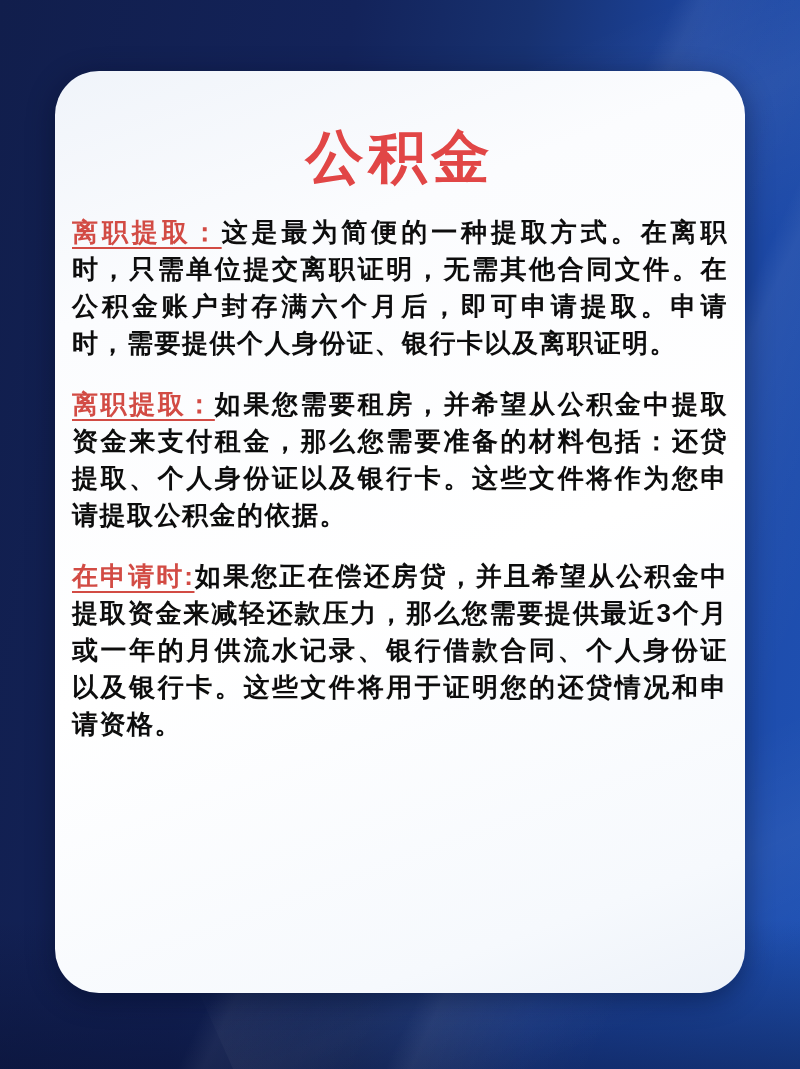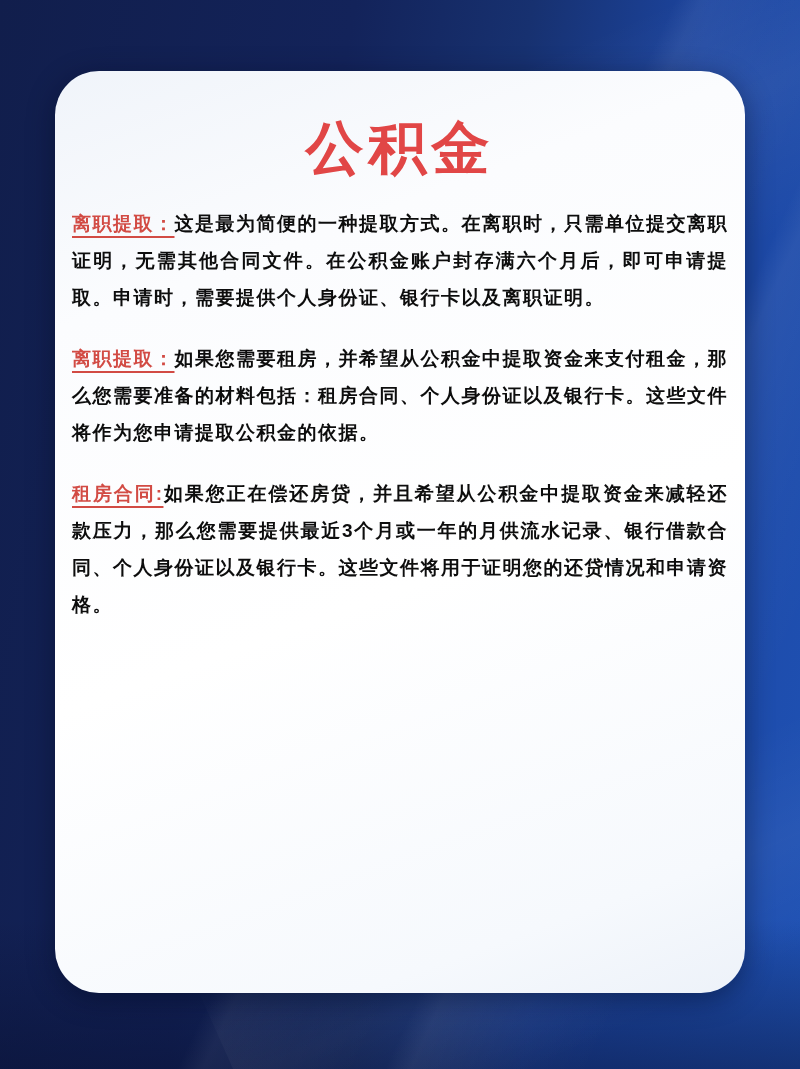--- a/index.html
+++ b/index.html
@@ -35,39 +35,39 @@
     background: linear-gradient(180deg, rgba(255,255,255,0) 0%, rgba(255,255,255,0.045) 50%, rgba(255,255,255,0) 100%);
   }
   .card {
     position: absolute;
     left: 55px;
     top: 71px;
     width: 690px;
     height: 922px;
     box-sizing: border-box;
     border-radius: 44px;
-    padding: 0 17px;
+    padding: 9px 17px;
     background: linear-gradient(160deg, #f0f4fa 0%, #fbfcfe 22%, #ffffff 55%, #f6f9fd 88%, #edf2f9 100%);
     box-shadow: 0 6px 28px rgba(3, 8, 30, 0.45);
   }
   .title {
     margin: 44px 0 0 0;
     text-align: center;
     color: #e14646;
     font-weight: 800;
     font-size: 58px;
     line-height: 66px;
     letter-spacing: 5px;
   }
   .title .tline {
     display: block;
   }
   .para {
     margin: 24px 0 0 0;
-    font-size: 19px;
+    font-size: 26px;
     line-height: 37px;
     letter-spacing: 1.5px;
     color: #0d0d0d;
     font-weight: 600;
     text-align: justify;
   }
   .hd {
     color: #d24b44;
     font-weight: 800;
     text-decoration: underline;
@@ -85,17 +85,17 @@
 <div class="streak s1"></div>
 <div class="streak s2"></div>
 
 <div class="card">
   <h1 class="title">
     <span class="tline">公积金</span>
   </h1>
 
   <p class="para"><span class="hd">离职提取：</span><span class="bd">这是最为简便的一种提取方式。在离职时，只需单位提交离职证明，无需其他合同文件。在公积金账户封存满六个月后，即可申请提取。申请时，需要提供个人身份证、银行卡以及离职证明。</span></p>
 
-  <p class="para"><span class="hd">离职提取：</span><span class="bd">如果您需要租房，并希望从公积金中提取资金来支付租金，那么您需要准备的材料包括：租房合同、个人身份证以及银行卡。这些文件将作为您申请提取公积金的依据。</span></p>
+  <p class="para"><span class="hd">离职提取：</span><span class="bd">如果您需要租房，并希望从公积金中提取资金来支付租金，那么您需要准备的材料包括：还贷提取、个人身份证以及银行卡。这些文件将作为您申请提取公积金的依据。</span></p>
 
 
-  <p class="para"><span class="hd">租房合同:</span><span class="bd">如果您正在偿还房贷，并且希望从公积金中提取资金来减轻还款压力，那么您需要提供最近3个月或一年的月供流水记录、银行借款合同、个人身份证以及银行卡。这些文件将用于证明您的还贷情况和申请资格。</span></p>
+  <p class="para"><span class="hd">在申请时:</span><span class="bd">如果您正在偿还房贷，并且希望从公积金中提取资金来减轻还款压力，那么您需要提供最近3个月或一年的月供流水记录、银行借款合同、个人身份证以及银行卡。这些文件将用于证明您的还贷情况和申请资格。</span></p>
 </div>
 
 </body></html>

